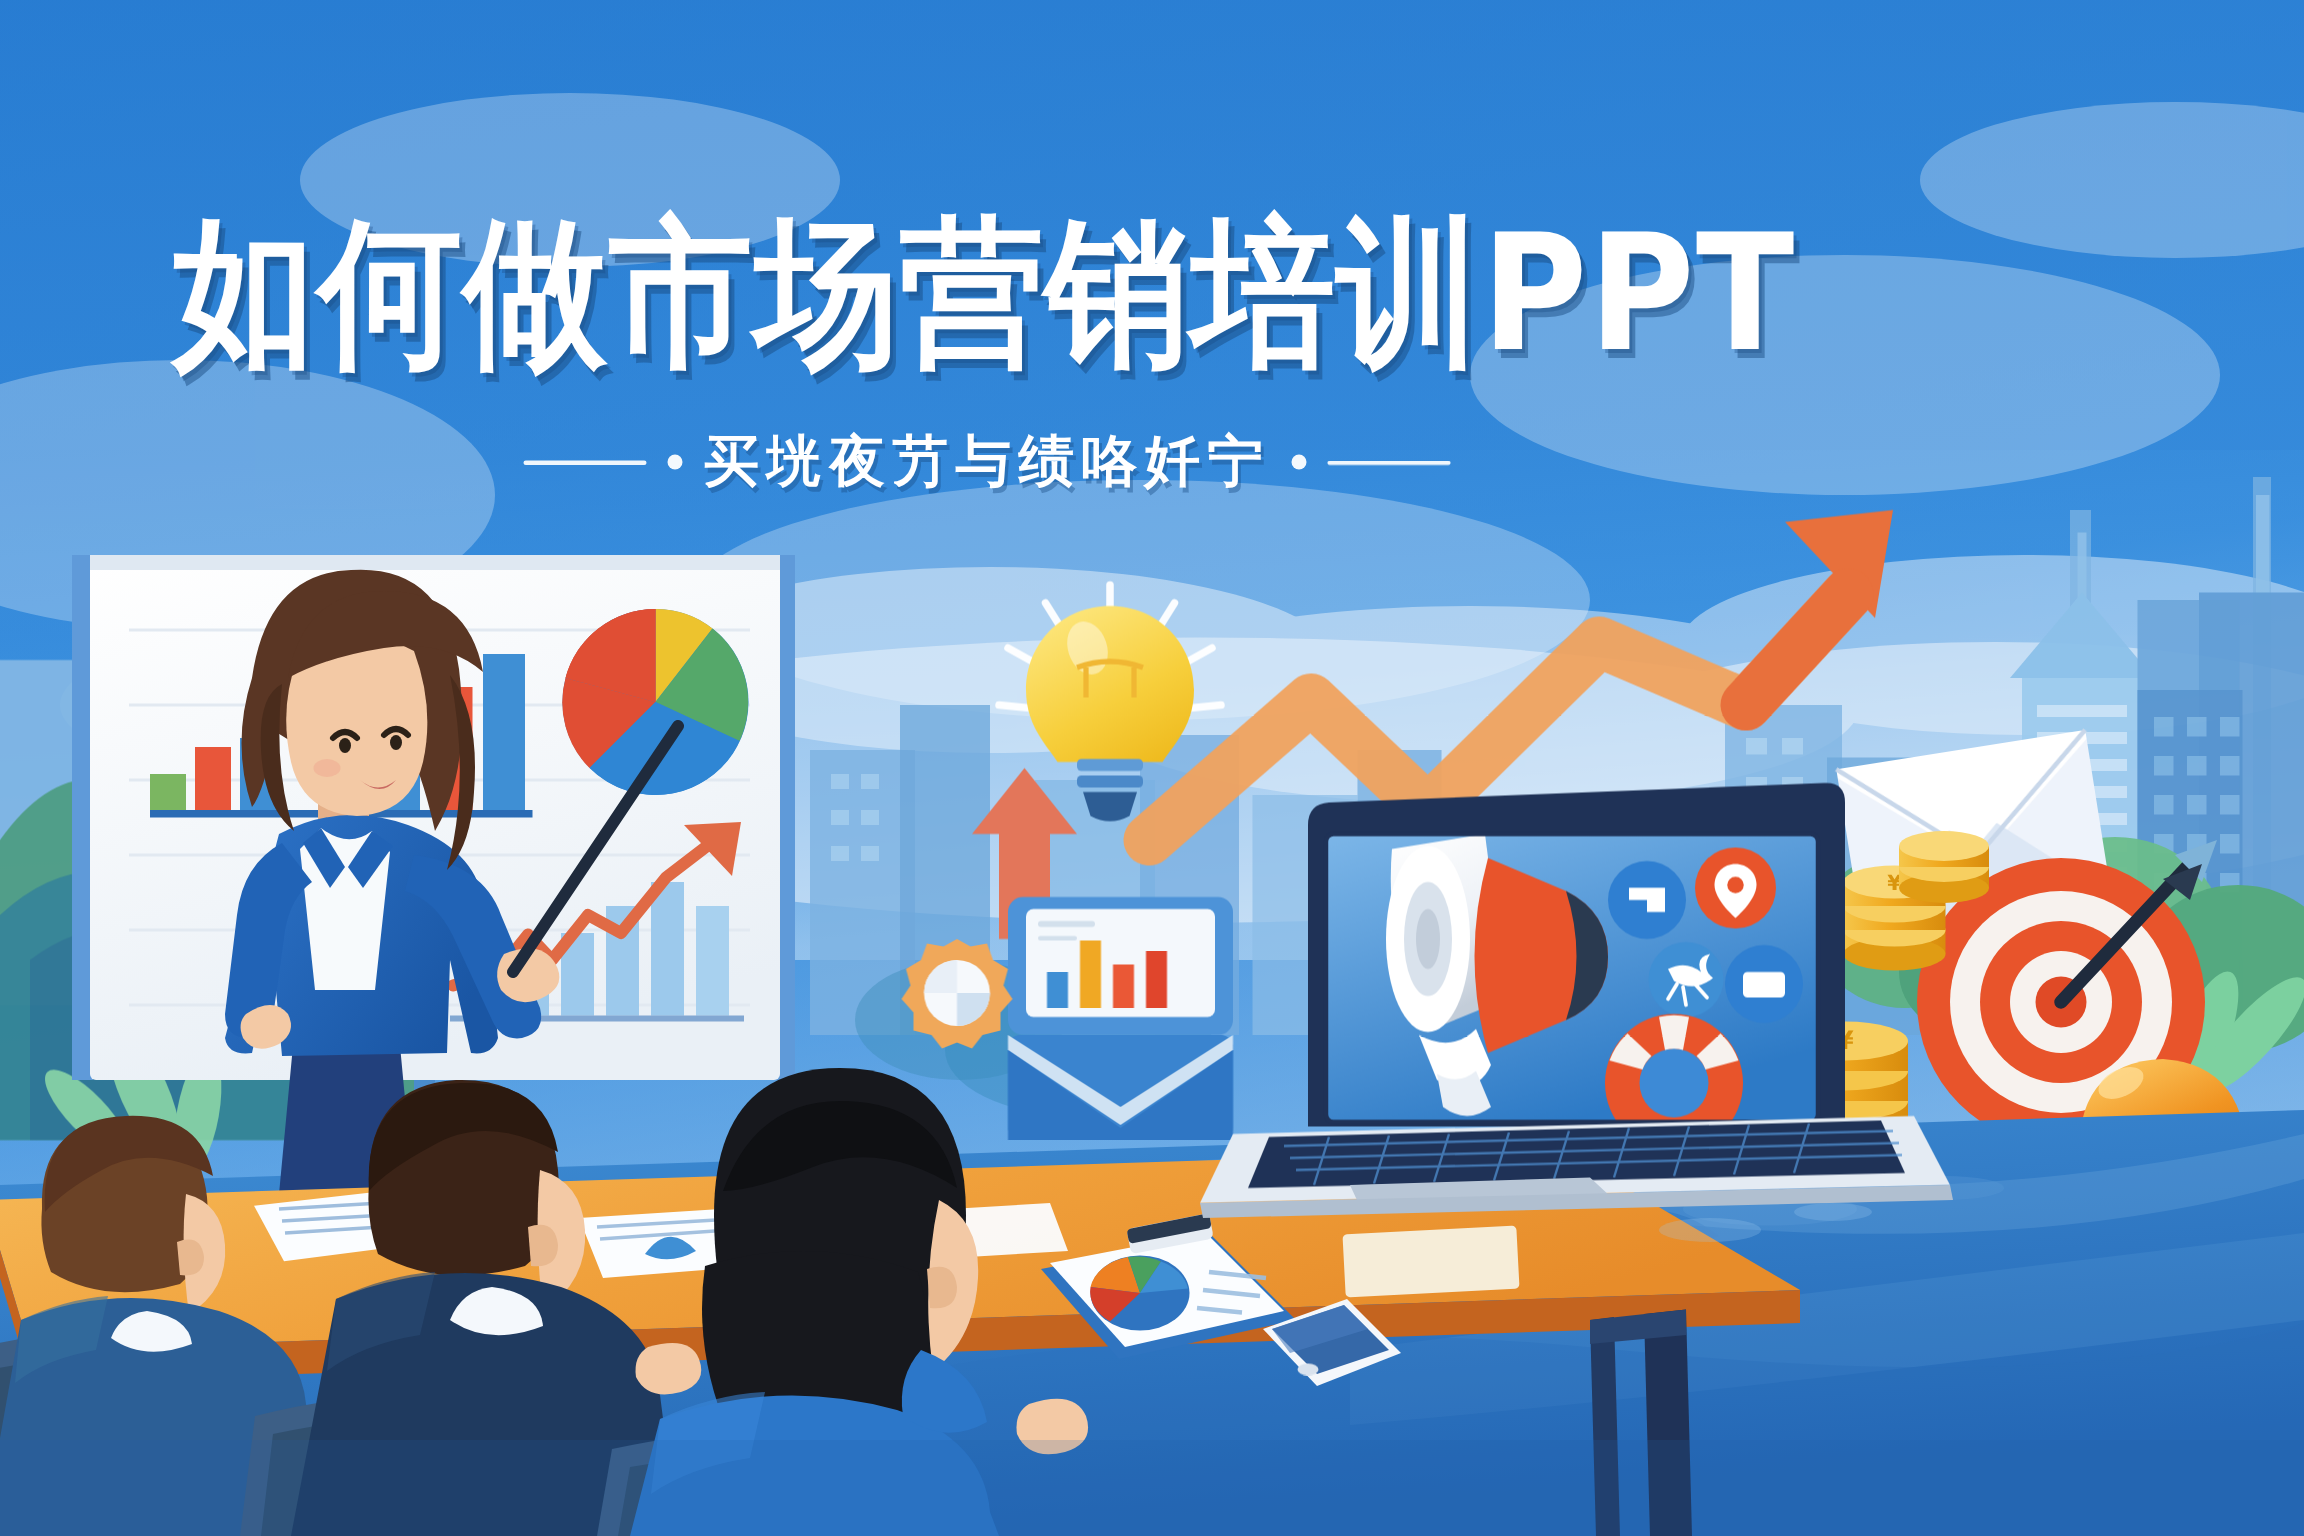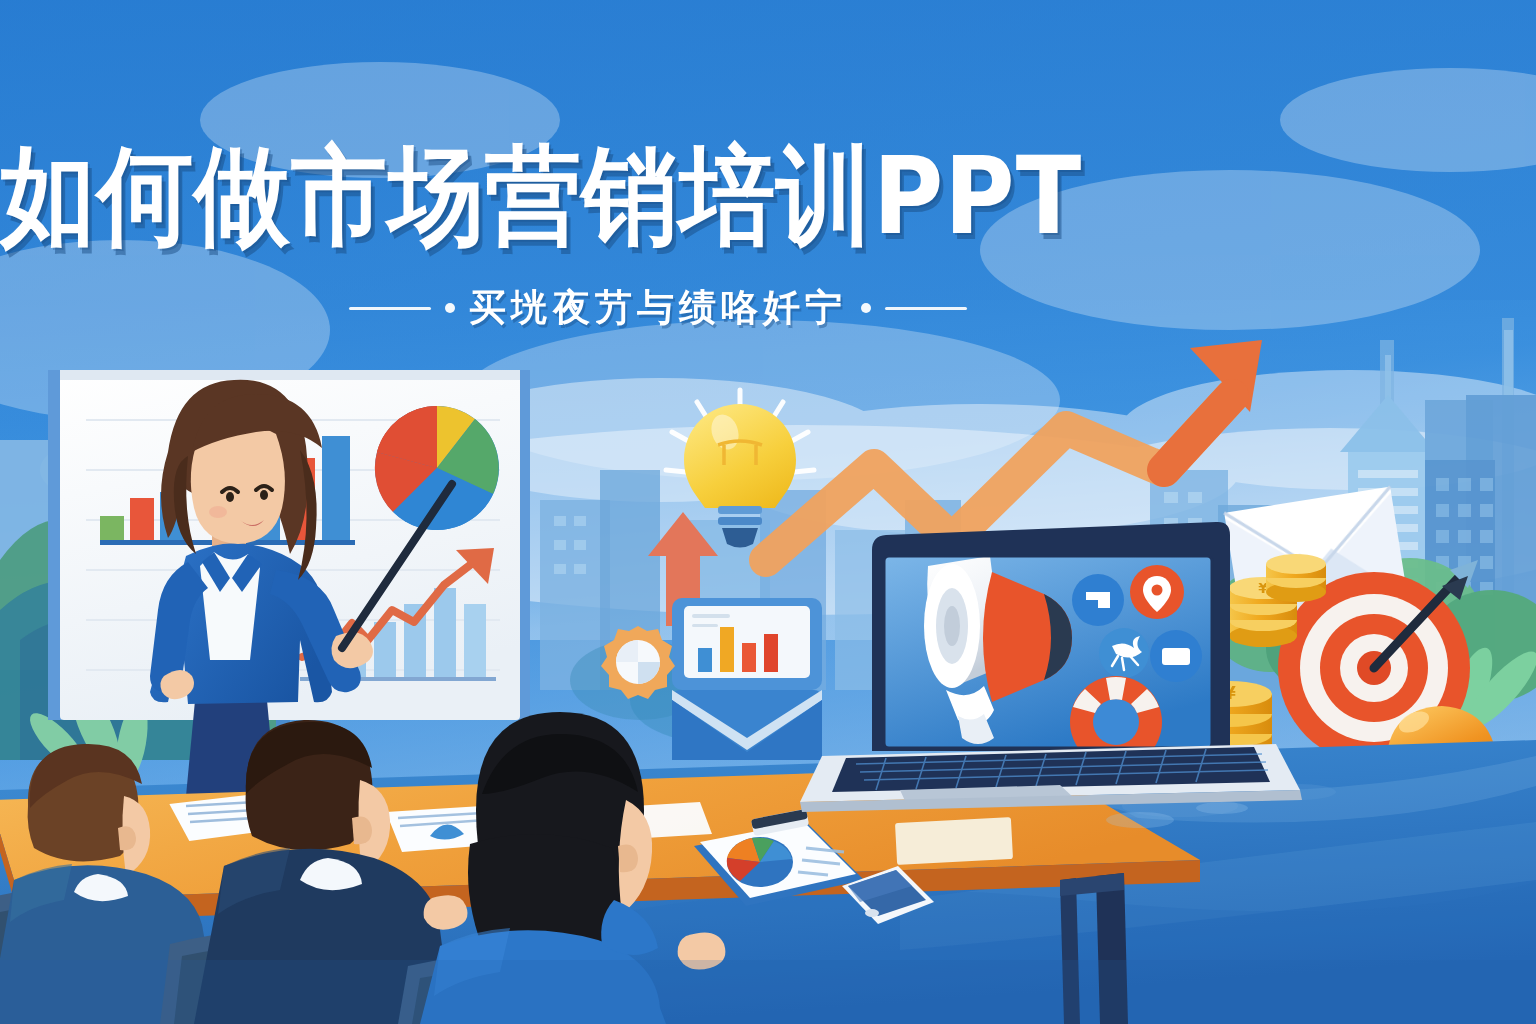--- a/index.html
+++ b/index.html
@@ -8,21 +8,21 @@
     font-family:"Liberation Sans", sans-serif;
     background:#2a7fd4;
   }
   #stage { position:relative; width:1536px; height:1024px; overflow:hidden; }
   svg { display:block; }
   #artwork { position:absolute; inset:0; width:1536px; height:1024px; }
 
   
   #title-block {
     position:absolute; left:0; top:140px; width:1312px;
-    text-align:left; pointer-events:none;
+    text-align:center; pointer-events:none;
   }
   #main-title {
     display:inline-block;
     font-size:96px;
     font-weight:bold;
     color:#ffffff;
     letter-spacing:1px;
     line-height:1.05;
     text-shadow: 4px 5px 0 rgba(22,70,125,0.45), 2px 2px 0 rgba(22,70,125,0.30);
     font-family:"DejaVu Sans","Liberation Sans", sans-serif;

